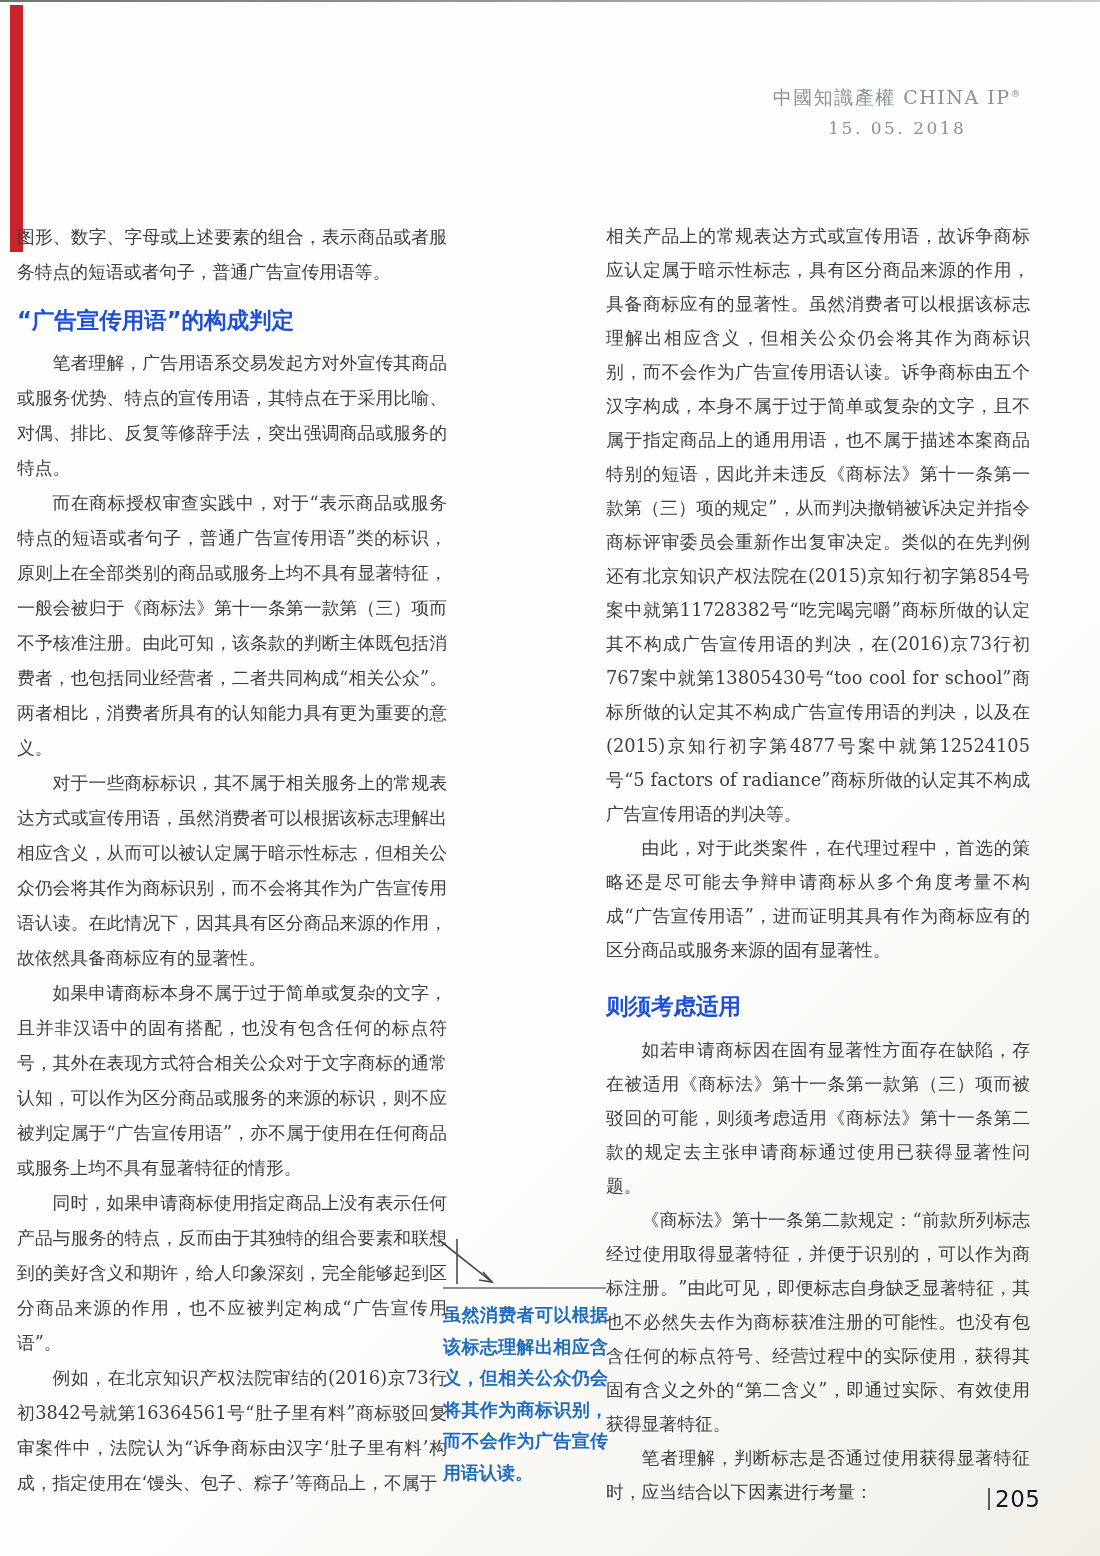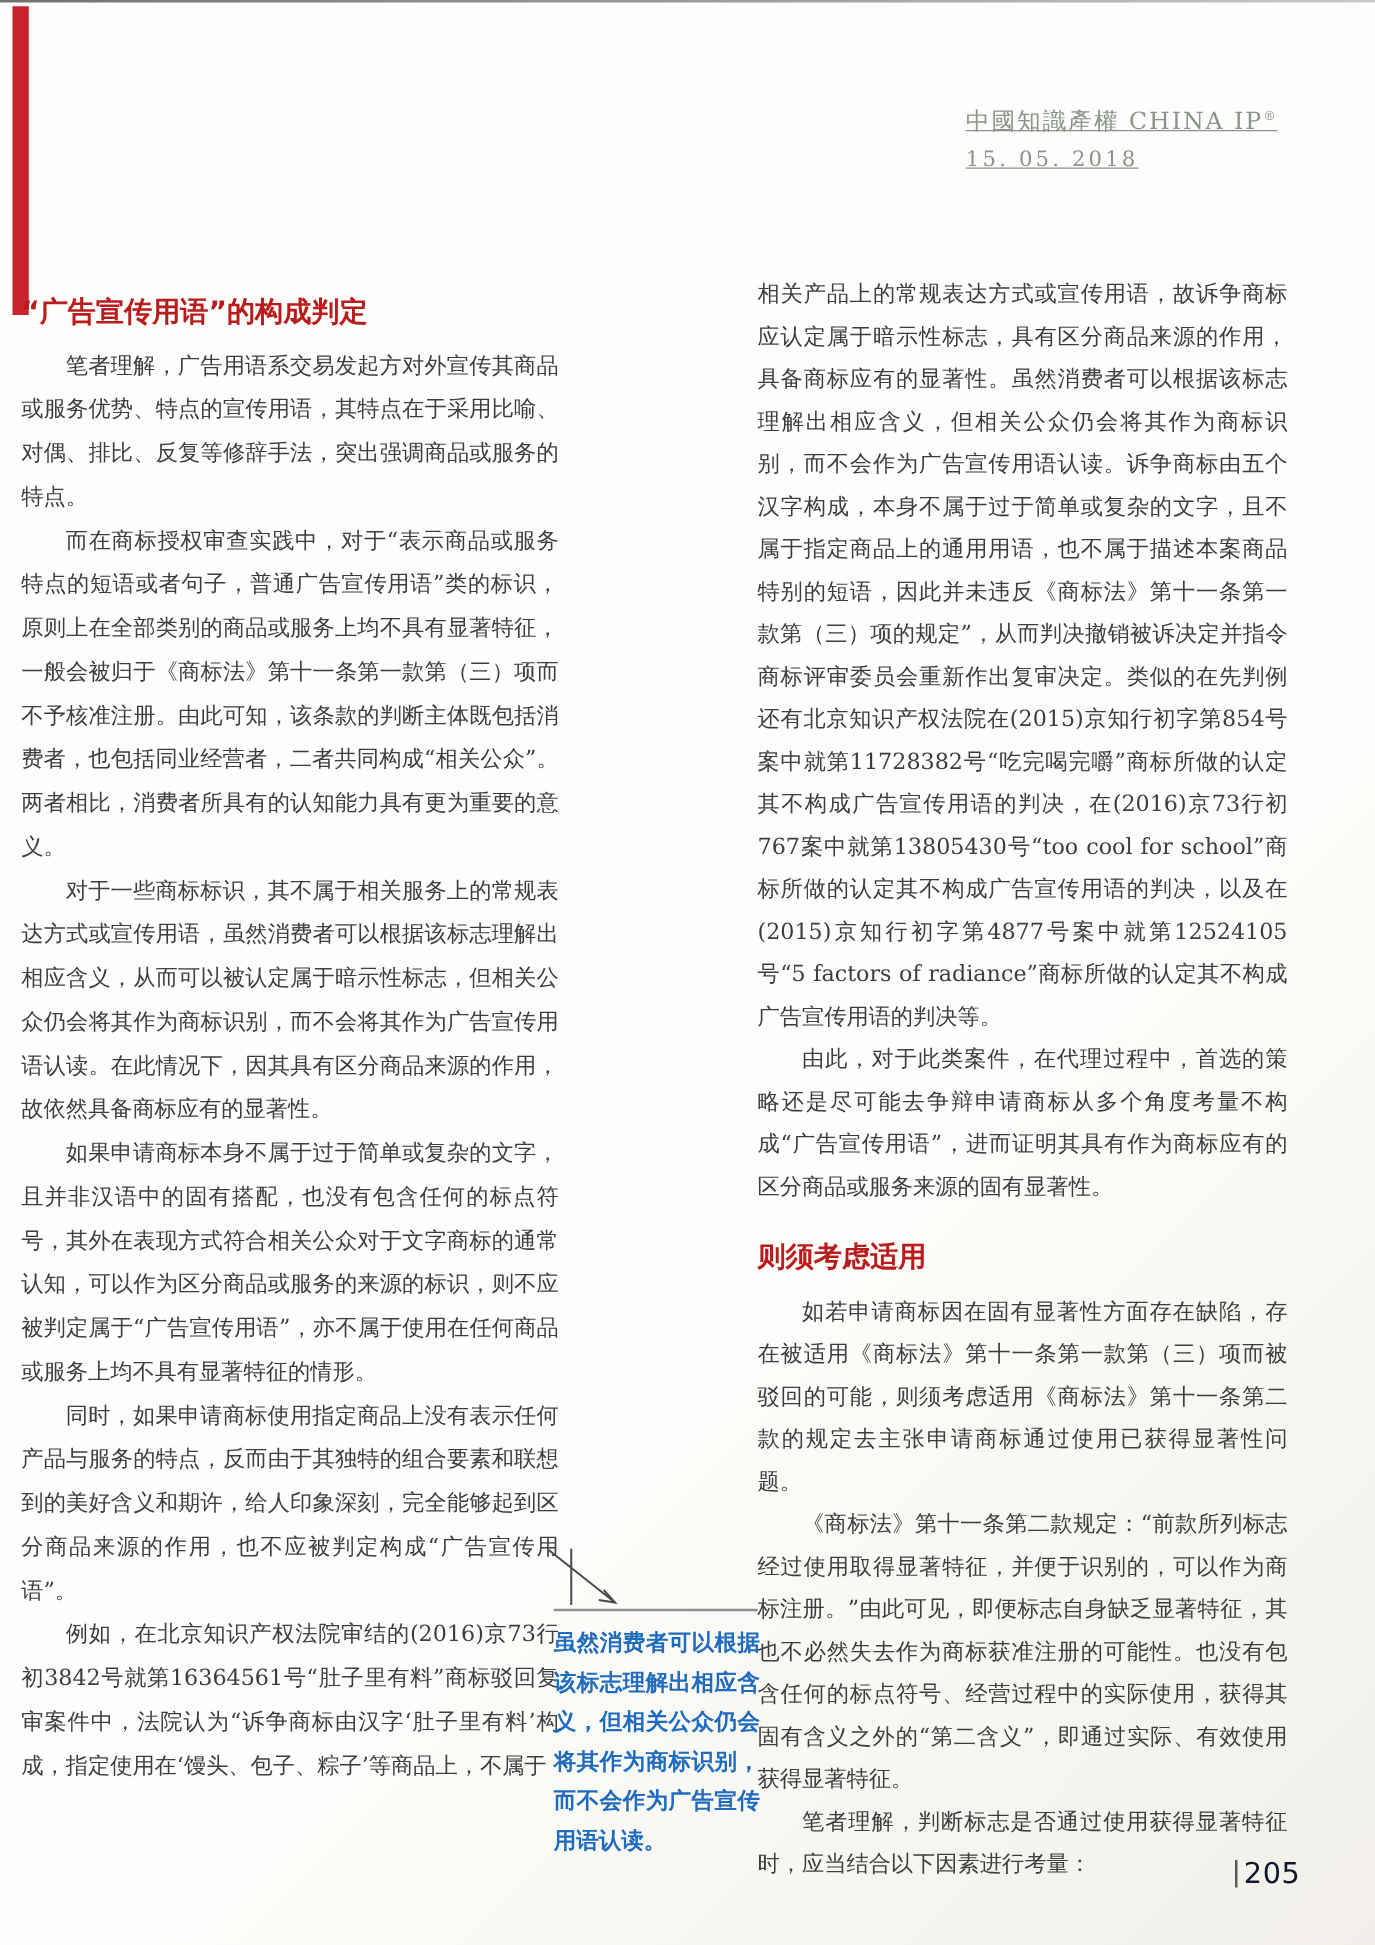--- a/index.html
+++ b/index.html
@@ -19,39 +19,38 @@
   }
   .top-hairline{
     position:absolute;left:0;top:0;width:1100px;height:2px;
     background:linear-gradient(90deg,#6f756f,#9aa09a 55%,#c7ccc7);
   }
   .red-tab{
     position:absolute;left:10px;top:5px;width:13px;height:247px;
   }
   .masthead{
     position:absolute;top:80px;right:78px;
-    text-align:left;line-height:27px;
+    text-align:center;line-height:27px;
     color:#8b948c;
-    text-decoration:underline;
   }
   .masthead .brand{font-size:19px;letter-spacing:1.5px;}
   .masthead .brand sup{font-size:10px;}
   .masthead .issue-date{font-size:17px;letter-spacing:2.5px;margin-top:4px;}
   .col{
     position:absolute;top:219px;
     font-size:17.8px;
   }
   .col-left{left:17px;width:430px;line-height:35px;}
   .col-right{left:606px;width:424px;line-height:34px;}
   .blk{text-align:justify;margin:0;}
   .blk.p{text-indent:2em;}
   .blk.cont{text-indent:0;}
   .blk.h1,.blk.h2{
     font-family:"DejaVu Sans","Liberation Sans",sans-serif;
-    font-weight:bold;color:#b91c1c;
+    font-weight:bold;color:#1d4ed8;
     text-align:left;text-indent:0;
     font-size:22.5px;line-height:30px;
   }
   .blk.h1{margin:16px 0 10px 0;}
   .blk.h2{margin:24px 0 12px 0;}
   .pullquote-arrow{position:absolute;left:436px;top:1234px;}
   .pullquote-rule{position:absolute;left:443px;top:1287px;width:163px;height:2px;background:#8f8f8f;}
   .pullquote-text{
     position:absolute;left:443px;top:1299px;width:165px;
     font-family:"DejaVu Sans","Liberation Sans",sans-serif;
@@ -75,20 +74,21 @@
   <div class="shade"></div>
   <div class="top-hairline"></div>
   <div class="red-tab" style="background: rgb(201, 36, 43);"></div>
 
   <div class="masthead" style="color: rgb(139, 148, 140);">
     <div class="brand"><span>中國知識產權 CHINA IP</span><sup>®</sup></div>
     <div class="issue-date">15. 05. 2018</div>
   </div>
 
   <div class="col col-left">
+      <div class="blk cont">图形、数字、字母或上述要素的组合，表示商品或者服务特点的短语或者句子，普通广告宣传用语等。</div>
       <div class="blk h1">“广告宣传用语”的构成判定</div>
       <div class="blk p">笔者理解，广告用语系交易发起方对外宣传其商品或服务优势、特点的宣传用语，其特点在于采用比喻、对偶、排比、反复等修辞手法，突出强调商品或服务的特点。</div>
       <div class="blk p">而在商标授权审查实践中，对于“表示商品或服务特点的短语或者句子，普通广告宣传用语”类的标识，原则上在全部类别的商品或服务上均不具有显著特征，一般会被归于《商标法》第十一条第一款第（三）项而不予核准注册。由此可知，该条款的判断主体既包括消费者，也包括同业经营者，二者共同构成“相关公众”。两者相比，消费者所具有的认知能力具有更为重要的意义。</div>
       <div class="blk p">对于一些商标标识，其不属于相关服务上的常规表达方式或宣传用语，虽然消费者可以根据该标志理解出相应含义，从而可以被认定属于暗示性标志，但相关公众仍会将其作为商标识别，而不会将其作为广告宣传用语认读。在此情况下，因其具有区分商品来源的作用，故依然具备商标应有的显著性。</div>
       <div class="blk p">如果申请商标本身不属于过于简单或复杂的文字，且并非汉语中的固有搭配，也没有包含任何的标点符号，其外在表现方式符合相关公众对于文字商标的通常认知，可以作为区分商品或服务的来源的标识，则不应被判定属于“广告宣传用语”，亦不属于使用在任何商品或服务上均不具有显著特征的情形。</div>
       <div class="blk p">同时，如果申请商标使用指定商品上没有表示任何产品与服务的特点，反而由于其独特的组合要素和联想到的美好含义和期许，给人印象深刻，完全能够起到区分商品来源的作用，也不应被判定构成“广告宣传用语”。</div>
       <div class="blk p">例如，在北京知识产权法院审结的(2016)京73行初3842号就第16364561号“肚子里有料”商标驳回复审案件中，法院认为“诉争商标由汉字‘肚子里有料’构成，指定使用在‘馒头、包子、粽子’等商品上，不属于</div>
     </div>
 
   <div class="col col-right">

